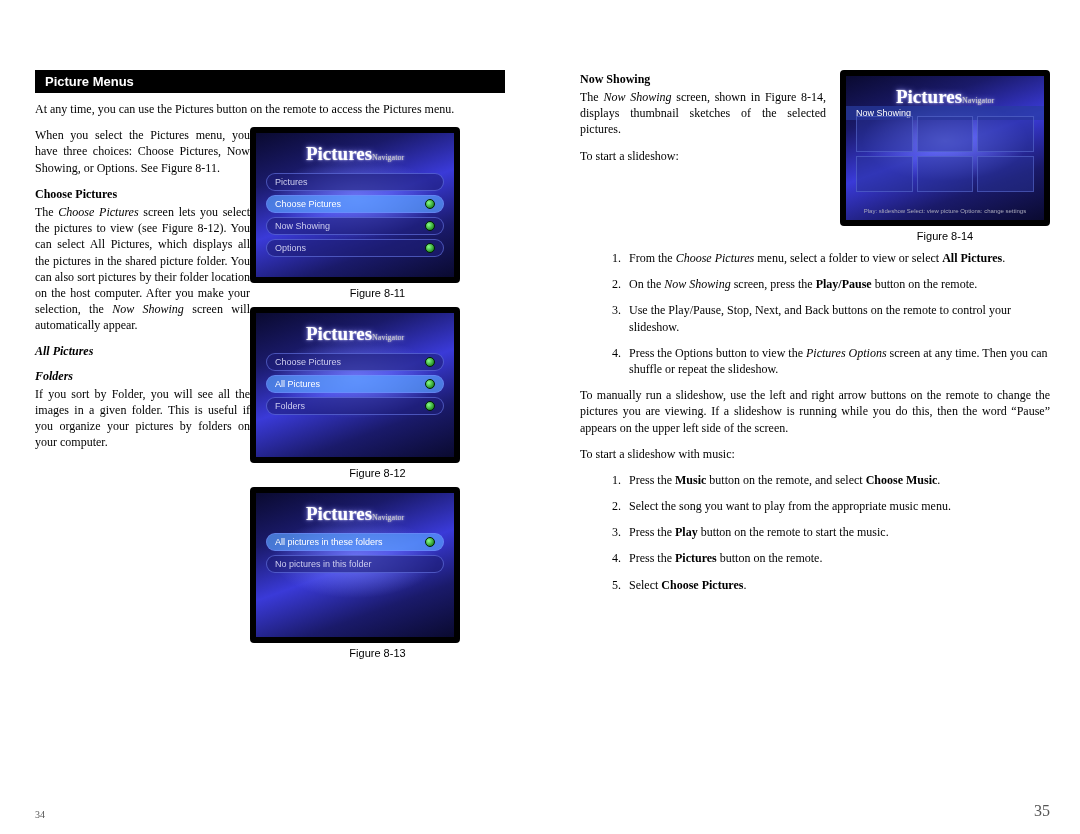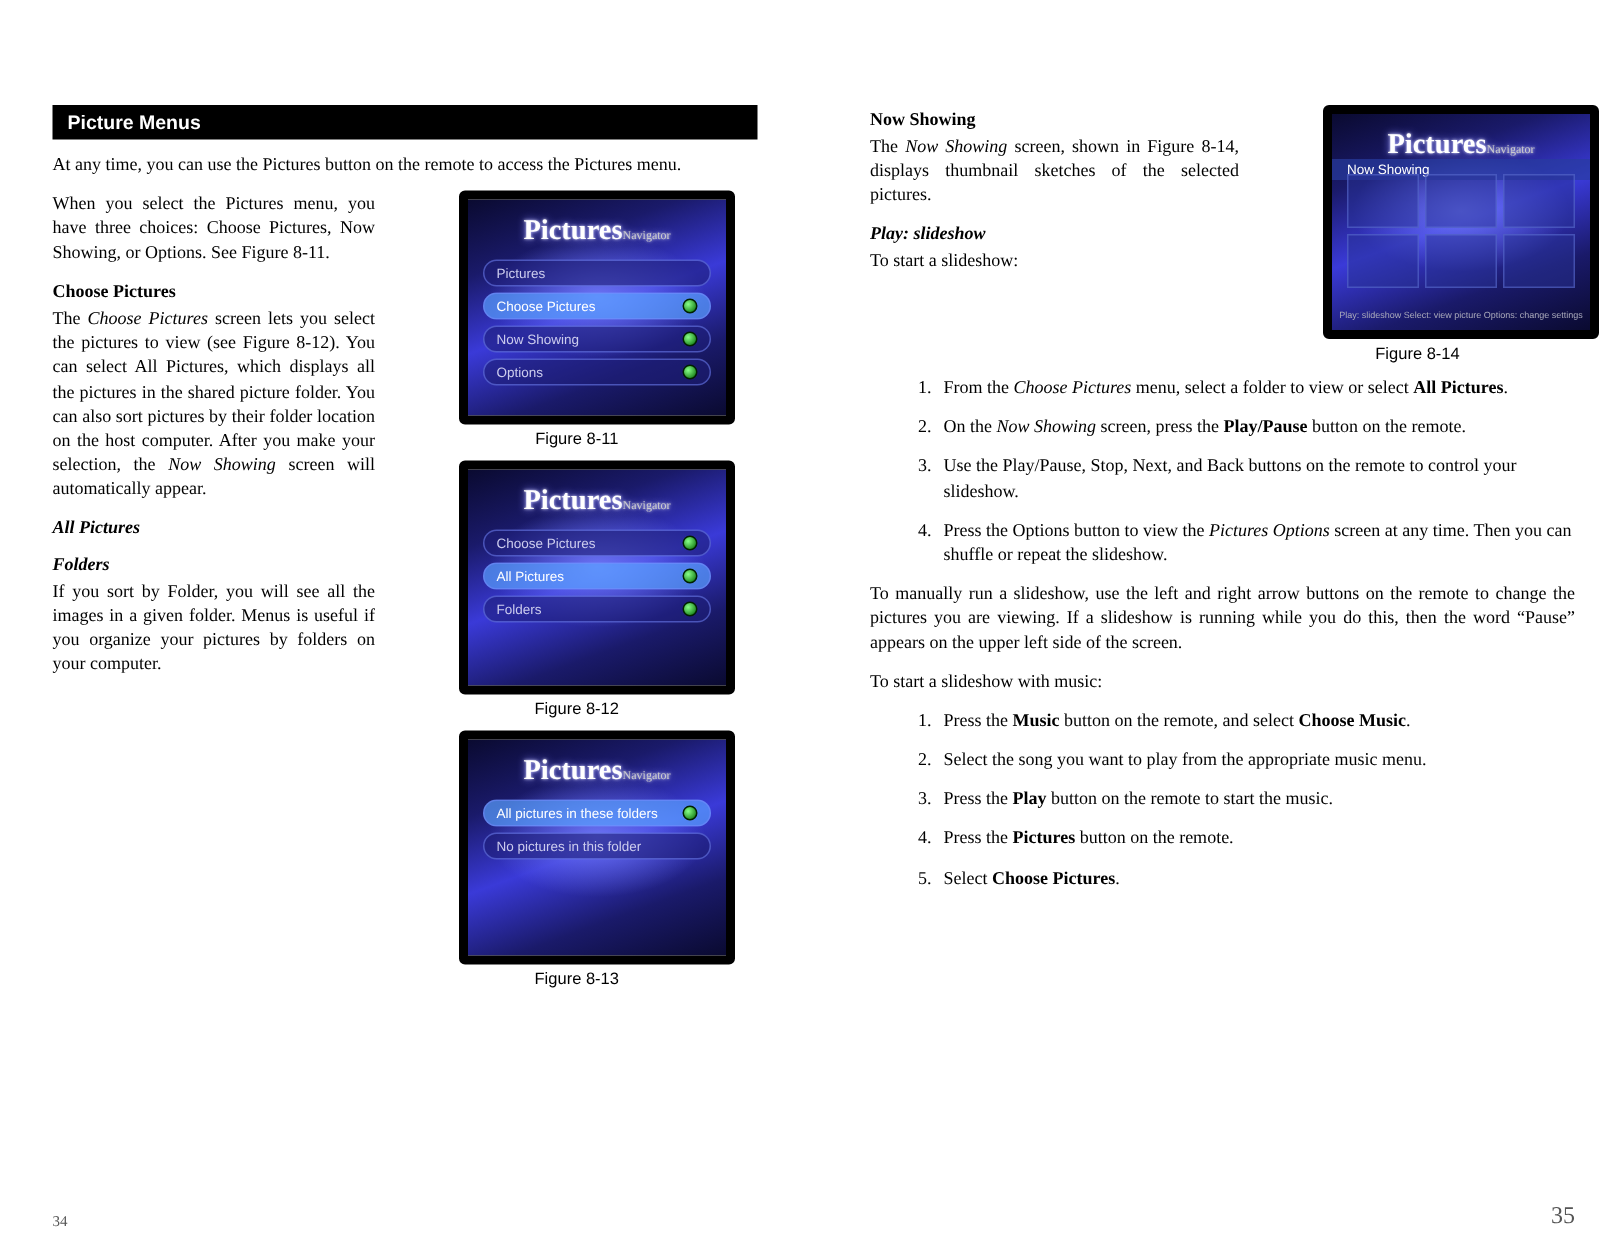--- a/index.html
+++ b/index.html
@@ -23,32 +23,31 @@
   .black-bar {
     background: #000;
     color: #fff;
     font-family: Arial, Helvetica, sans-serif;
     font-weight: bold;
     font-size: 13px;
     padding: 4px 10px;
     margin-bottom: 8px;
   }
   .para { text-align: justify; margin-bottom: 10px; line-height: 1.35; }
-  .two-col-wrap { display: flex; gap: 14px; }
+  .two-col-wrap { display: flex; }
   .col-text { flex: 0 0 215px; text-align: justify; line-height: 1.35; }
   .col-fig { flex: 1; }
   .fig {
-    width: 184px;
+    width: 210px;
     height: 156px;
     background: linear-gradient(160deg, #0a0a30 0%, #1a1a6a 25%, #3a3ad8 50%, #1a1a6a 75%, #0a0a30 100%);
     border: 6px solid #000;
     border-radius: 4px;
     position: relative;
     overflow: hidden;
-    margin-left: 42px;
   }
   .fig-glow {
     position:absolute; inset:0;
     background: radial-gradient(ellipse 60% 40% at 50% 45%, rgba(120,130,255,0.8), rgba(10,10,50,0) 70%);
   }
   .fig-title {
     position: absolute; top: 10px; left: 0; right: 0;
     text-align: center;
     font-family: Georgia, serif;
     color: #fff;
@@ -109,21 +108,21 @@
   <div class="two-col-wrap">
     <div class="col-text">
       <p class="para">When you select the Pictures menu, you have three choices: Choose Pictures, Now Showing, or Options. See Figure 8-11.</p>
 
       <div class="sub-h">Choose Pictures</div>
       <p class="para">The <span class="italic">Choose Pictures</span> screen lets you select the pictures to view (see Figure 8-12). You can select All Pictures, which displays all the pictures in the shared picture folder. You can also sort pictures by their folder location on the host computer. After you make your selection, the <span class="italic">Now Showing</span> screen will automatically appear.</p>
 
       <div class="sub-h-i">All Pictures</div>
 
       <div class="sub-h-i">Folders</div>
-      <p class="para">If you sort by Folder, you will see all the images in a given folder. Menus is useful if you organize your pictures by folders on your computer.</p>
+      <p class="para">If you sort by Folder, you will see all the images in a given folder. This is useful if you organize your pictures by folders on your computer.</p>
     </div>
 
     <div class="col-fig">
 
       <div class="fig">
         <div class="fig-glow"></div>
         <div class="fig-title"><span>Pictures</span><span class="fig-title-sub">Navigator</span></div>
         <div class="fig-menu">
           <div class="fig-menu-item">
               <span>Pictures</span>
@@ -200,21 +199,20 @@
           <div></div>
         </div>
       <div class="fig-footer">Play: slideshow Select: view picture Options: change settings</div>
     </div>
     <div class="fig-caption">Figure 8-14</div>
   </div>
 
   <div class="sub-h">Now Showing</div>
   <p class="para" style="text-align:justify">The <span class="italic">Now Showing</span> screen, shown in Figure 8-14, displays thumbnail sketches of the selected pictures.</p>
 
-  <div class="sub-h-i">Play: slideshow</div>
 
   <p class="para">To start a slideshow:</p>
 
   <div class="clear"></div>
 
   <ol>
     <li>From the <span class="italic">Choose Pictures</span> menu, select a folder to view or select <span class="bold">All Pictures</span>.</li>
     <li>On the <span class="italic">Now Showing</span> screen, press the <span class="bold">Play/Pause</span> button on the remote.</li>
     <li>Use the Play/Pause, Stop, Next, and Back buttons on the remote to control your slideshow.</li>
     <li>Press the Options button to view the <span class="italic">Pictures Options</span> screen at any time. Then you can shuffle or repeat the slideshow.</li>

